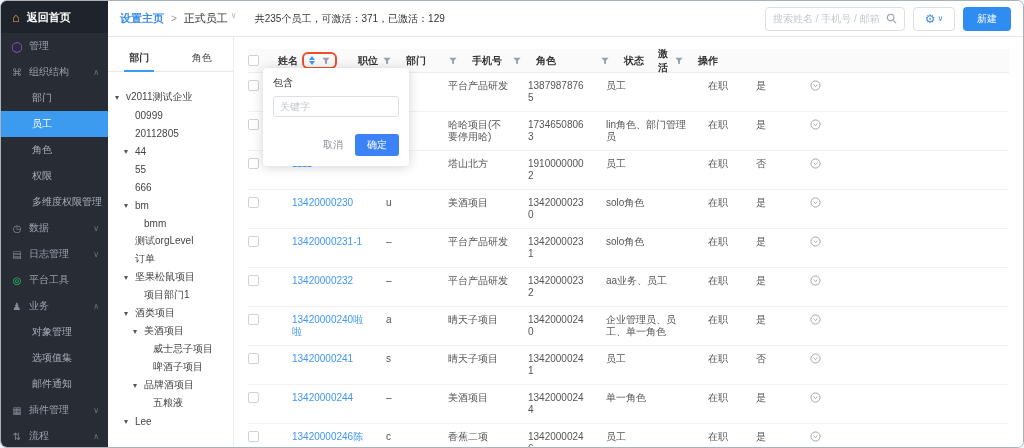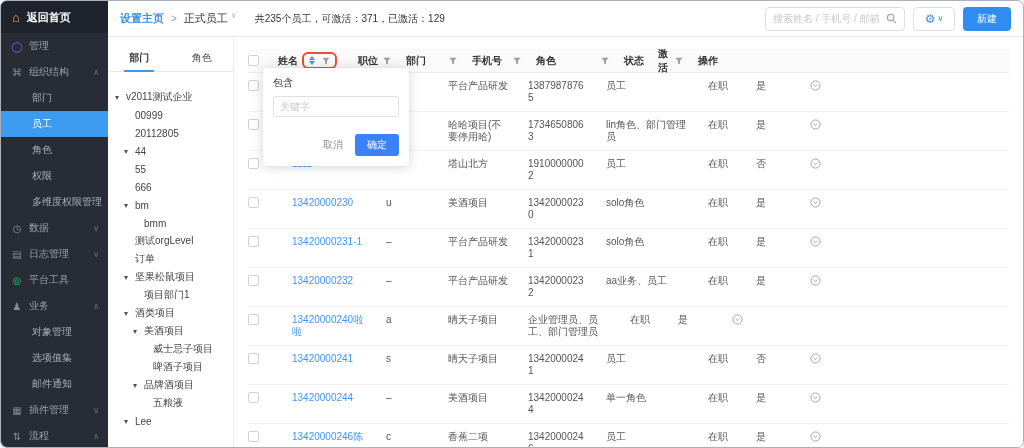--- a/index.html
+++ b/index.html
@@ -416,21 +416,22 @@
                   <circle cx="6" cy="6" r="5" fill="none" stroke="#98a0a8" stroke-width="1"></circle>
                   <path d="M3.9 5.1 L6 7.2 L8.1 5.1" fill="none" stroke="#98a0a8" stroke-width="1"></path>
                 </svg>
               </span></div>
           </div>
           <div class="tr">
             <div class="td c-sel"><span class="cb"></span></div>
             <div class="td c-name">13420000240啦啦</div>
             <div class="td c-pos">a</div>
             <div class="td c-dept">晴天子项目</div>
-            <div class="td c-role">企业管理员、员工、部门管理员</div>
+            <div class="td c-phone">13420000240</div>
+            <div class="td c-role">企业管理员、员工、单一角色</div>
             <div class="td c-status">在职</div>
             <div class="td c-active">是</div>
             <div class="td c-action"><span class="action-ic">
                 <svg width="11" height="11" viewBox="0 0 12 12">
                   <circle cx="6" cy="6" r="5" fill="none" stroke="#98a0a8" stroke-width="1"></circle>
                   <path d="M3.9 5.1 L6 7.2 L8.1 5.1" fill="none" stroke="#98a0a8" stroke-width="1"></path>
                 </svg>
               </span></div>
           </div>
           <div class="tr">

